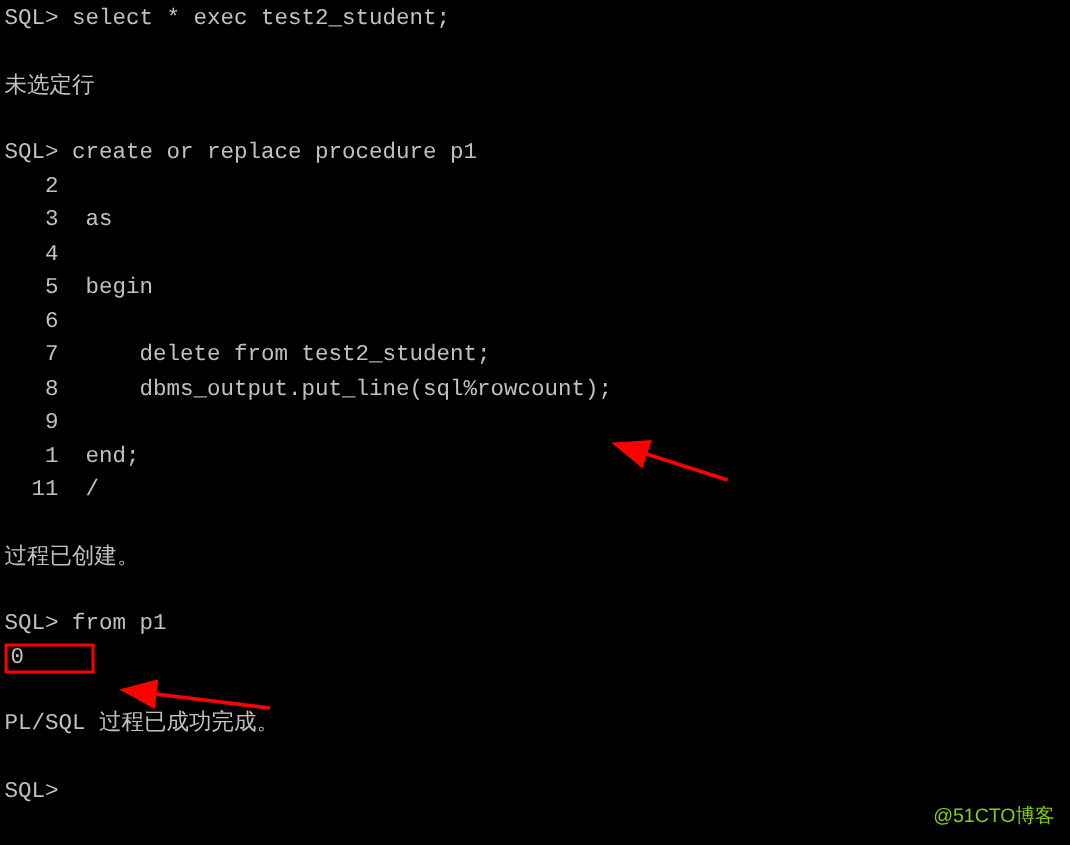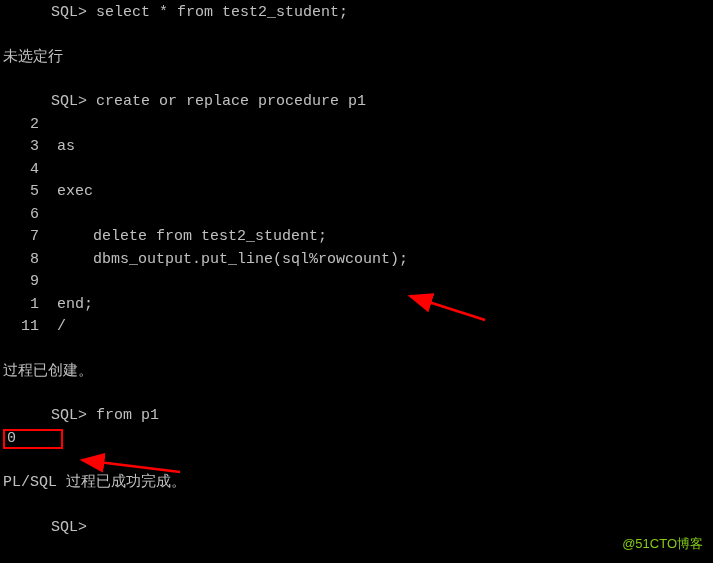--- a/index.html
+++ b/index.html
@@ -19,21 +19,20 @@
       padding-left: 3px;
       padding-top: 2px;
       line-height: 1.5;
     }
     .line {
       white-space: pre;
       min-height: 22px;
     }
     .prompt {
       color: #c0c0c0;
-      margin-left: 48px;
     }
     .lineno {
       display: inline-block;
       width: 36px;
       text-align: right;
       color: #c0c0c0;
     }
     .code {
       color: #c0c0c0;
       text-align: right;
@@ -57,29 +56,29 @@
       bottom: 10px;
       color: #84cc16;
       font-size: 13px;
       font-family: sans-serif;
     }
   </style>
 </head>
 <body>
 
 <div>
-  <div class="line"><span class="prompt">SQL&gt;</span> <span>select * from test2_student;</span></div>
+  <div class="line"><span class="prompt">SQL&gt;</span> <span>select * exec test2_student;</span></div>
   <div class="line"></div>
   <div class="line">未选定行</div>
   <div class="line"></div>
   <div class="line"><span class="prompt">SQL&gt;</span> <span>create or replace procedure p1</span></div>
   <div class="line"><span class="lineno">2</span>  <span class="code"></span></div>
   <div class="line"><span class="lineno">3</span>  <span class="code">as</span></div>
   <div class="line"><span class="lineno">4</span>  <span class="code"></span></div>
-  <div class="line"><span class="lineno">5</span>  <span class="code">exec</span></div>
+  <div class="line"><span class="lineno">5</span>  <span class="code">begin</span></div>
   <div class="line"><span class="lineno">6</span>  <span class="code"></span></div>
   <div class="line"><span class="lineno">7</span>  <span class="code">    delete from test2_student;</span></div>
   <div class="line"><span class="lineno">8</span>  <span class="code">    dbms_output.put_line(sql%rowcount);</span></div>
   <div class="line"><span class="lineno">9</span>  <span class="code"></span></div>
   <div class="line"><span class="lineno">1</span>  <span class="code">end;</span></div>
   <div class="line"><span class="lineno">11</span>  <span class="code">/</span></div>
   <div class="line"></div>
   <div class="line">过程已创建。</div>
   <div class="line"></div>
   <div class="line"><span class="prompt">SQL&gt;</span> <span>from p1</span></div>

